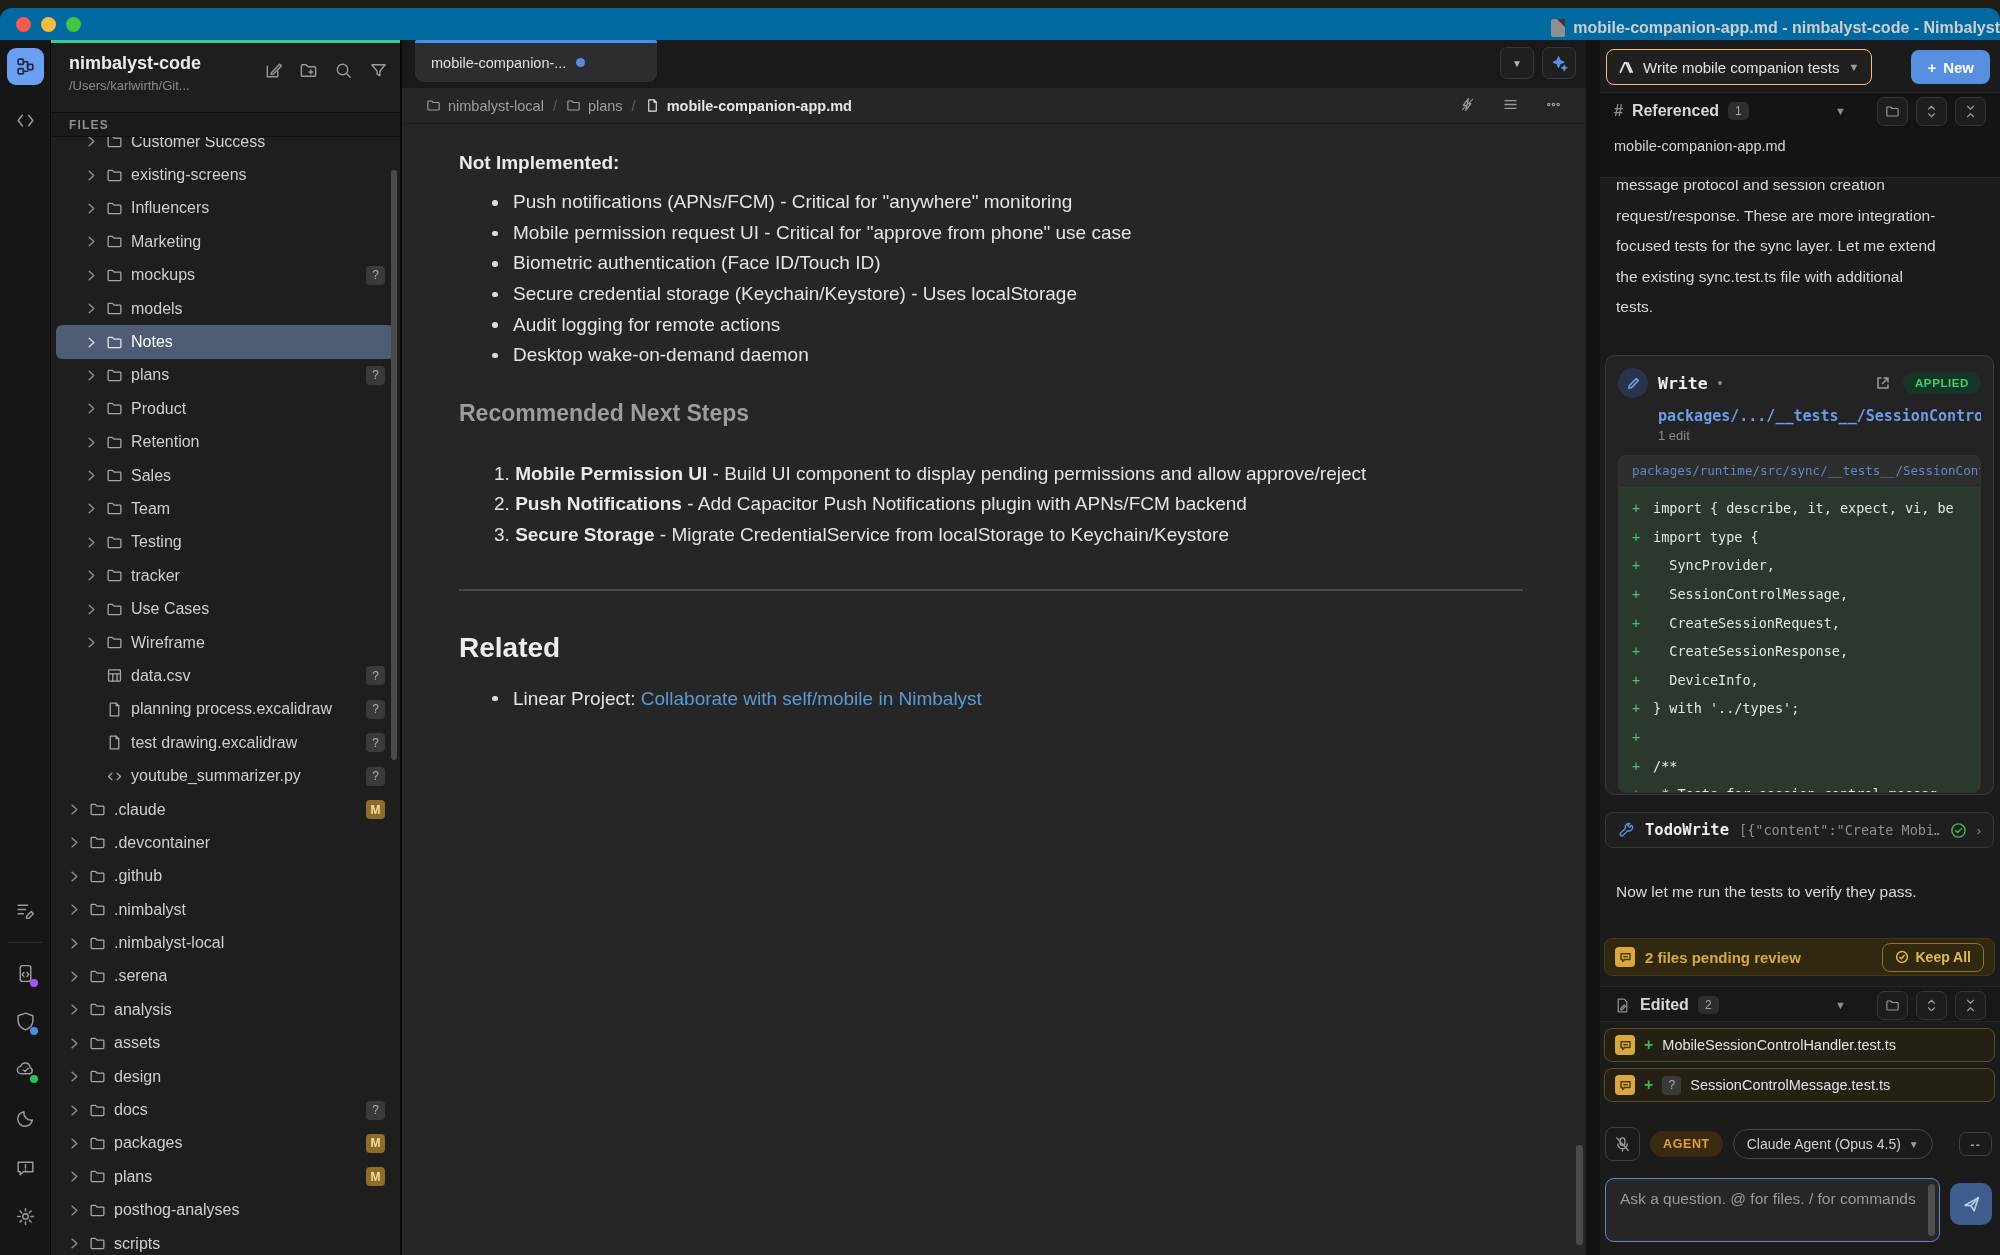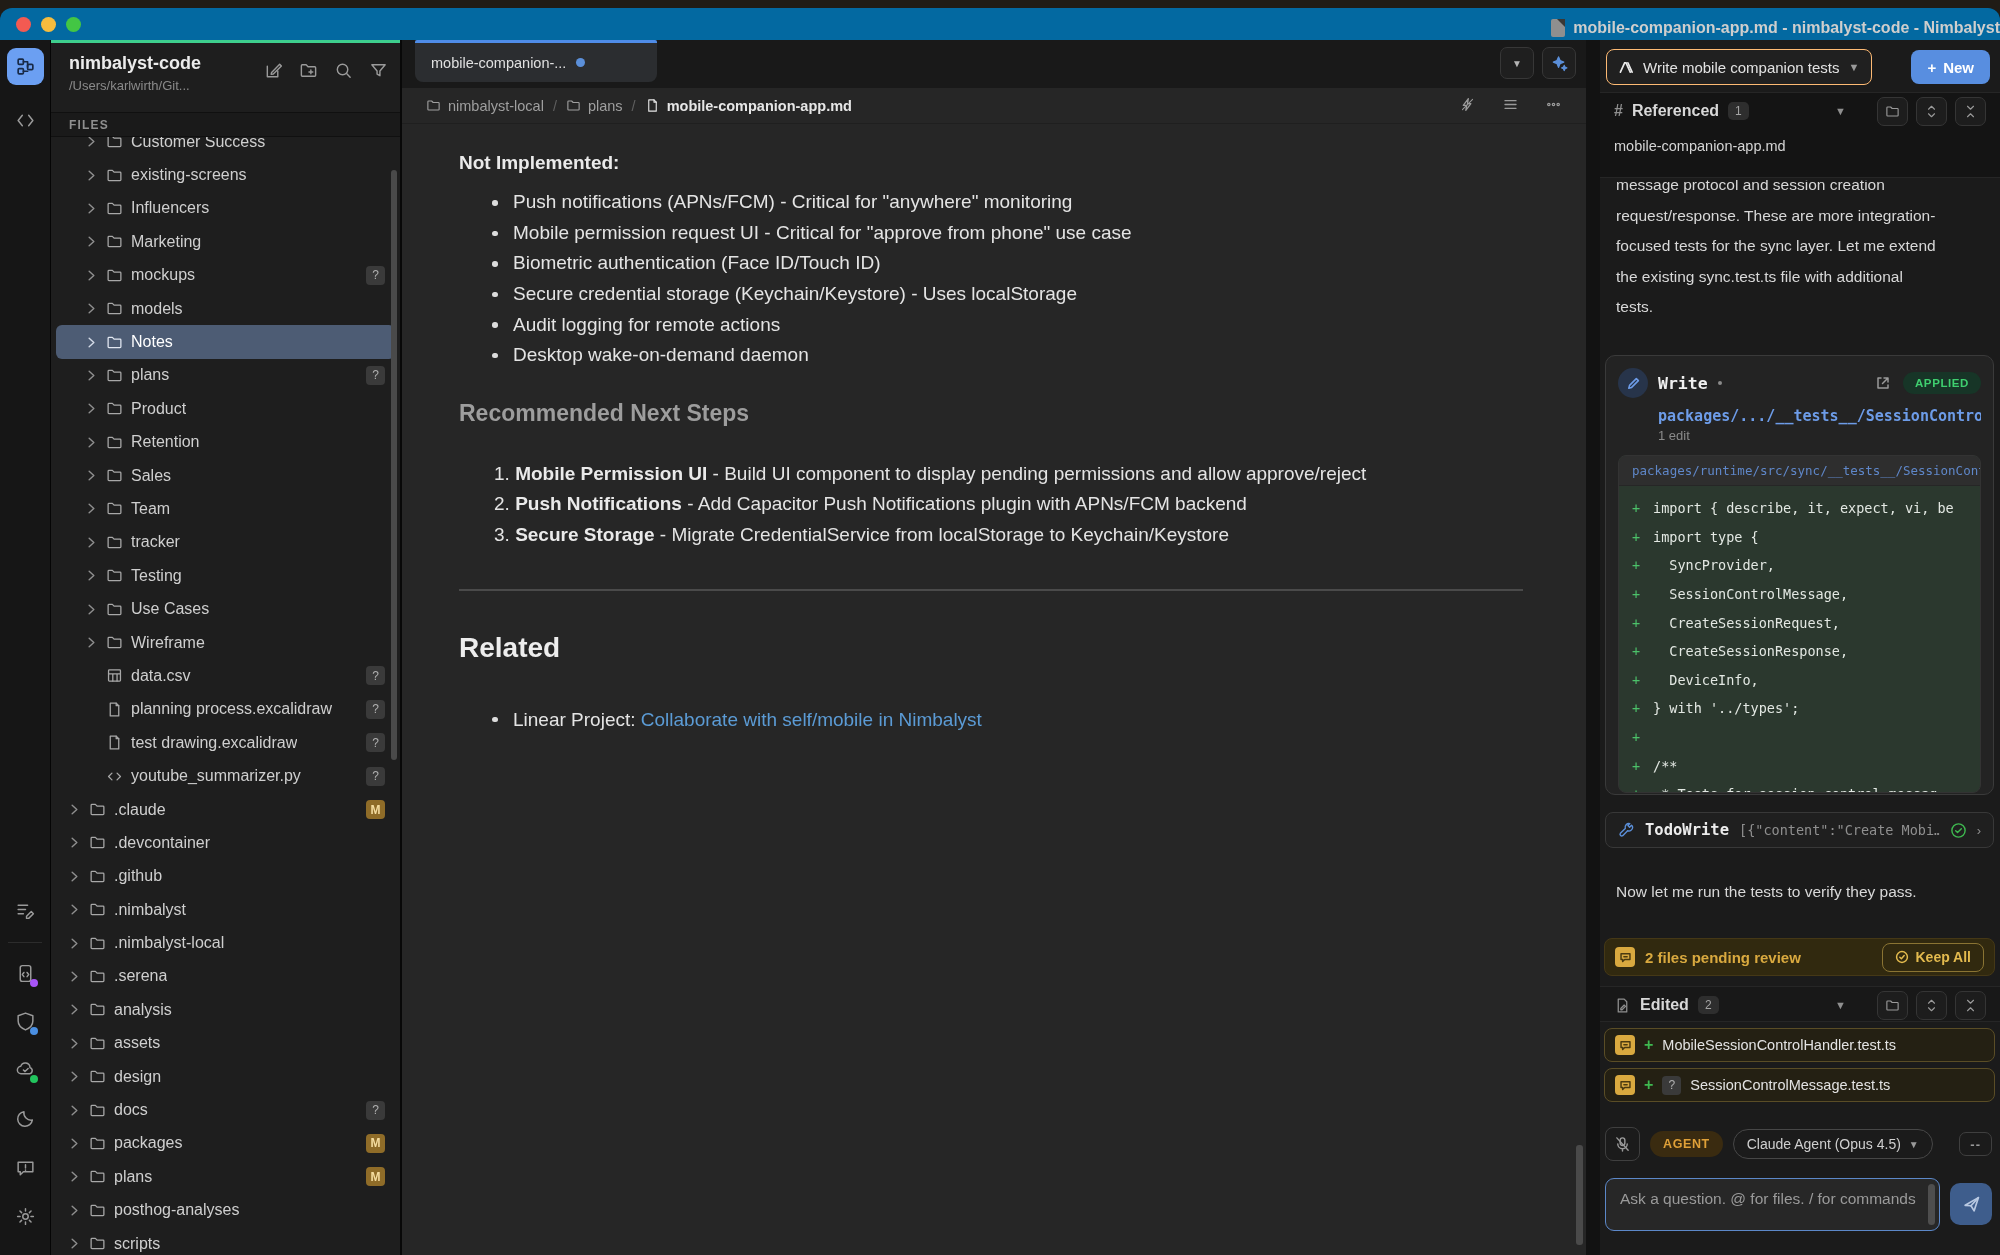--- a/index.html
+++ b/index.html
@@ -77,21 +77,21 @@
   .doc-h-bold { font-weight:bold; color:#eaeaea; }
   .doc-bullets { list-style:none; margin-top:13px; }
   .doc-bullets li { height:30.6px; display:flex; align-items:center; padding-left:33px; position:relative; }
   .doc-bullets li::before { content:""; position:absolute; left:33px; top:13px; width:5.5px; height:5.5px; border-radius:50%; background:#dcdcdc; }
   .doc-bullets li span { padding-left:21px; }
   .h2-gray { margin-top:29px; color:#9d9d9d; font-weight:bold; font-size:23px; }
   .doc-steps { list-style:none; margin-top:32px; }
   .doc-steps li { height:30.6px; display:flex; align-items:center; padding-left:35px; white-space:pre; }
   .hr { margin-top:39px; height:1.5px; background:#4a4a4a; }
   .h1-related { margin-top:41px; color:#ededed; font-weight:bold; font-size:28px; }
-  .rel-li { margin-top:45px; display:flex; align-items:flex-start; padding-left:33px; position:relative; }
+  .rel-li { margin-top:24px; display:flex; align-items:flex-start; padding-left:33px; position:relative; }
   .rel-li::before { content:""; position:absolute; left:33px; top:8px; width:5.5px; height:5.5px; border-radius:50%; background:#dcdcdc; }
   .rel-li > span { padding-left:21px; }
   .doc-link { color:#5b9bd5; }
   .ed-scroll { position:absolute; right:3px; width:7px; top:1105px; height:100px; background:#4a4a4a; border-radius:3px; }
 
   .gap { width:14px; background:#121212; flex:none; }
 
   
   .rpanel { flex:1; position:relative; background:#1b1b1b; font-size:15.5px; color:#d8d8d8; overflow:hidden; }
   .r-top { position:absolute; top:6px; left:6px; right:10px; height:42px; display:flex; align-items:center; }
@@ -152,21 +152,21 @@
   .qbadge { width:19px; height:19px; border-radius:4px; background:#3a3a3a; color:#b0b0b0; font-size:12px; display:flex; align-items:center; justify-content:center; }
 
   .agentbar { position:absolute; top:1086px; left:5px; right:8px; height:36px; display:flex; align-items:center; gap:10px; }
   .mic-btn { width:35px; height:34px; border:1px solid #3f3f3f; border-radius:8px; display:flex; align-items:center; justify-content:center; color:#9a9a9a; }
   .mic-btn svg{ width:17px; height:17px; stroke:currentColor; fill:none; stroke-width:1.5; stroke-linecap:round; stroke-linejoin:round; }
   .agent-pill { height:26px; background:#3a2b10; color:#dfa038; font-size:12.5px; font-weight:bold; letter-spacing:.6px; border-radius:999px; display:flex; align-items:center; padding:0 13px; }
   .model-pill { height:30px; border:1px solid #474747; border-radius:999px; color:#cfcfcf; font-size:14px; display:flex; align-items:center; gap:8px; padding:0 13px; }
   .model-chev { color:#9a9a9a; font-size:10px; }
   .more-btn { margin-left:auto; height:24px; border:1px solid #3f3f3f; border-radius:7px; color:#9a9a9a; font-size:13px; font-weight:bold; display:flex; align-items:center; padding:0 10px; letter-spacing:1px; }
 
-  .composer { position:absolute; top:1138px; left:5px; right:8px; height:53px; display:flex; gap:10px; }
+  .composer { position:absolute; top:1138px; left:5px; right:8px; height:64px; display:flex; gap:10px; }
   .cmp-input { flex:1; position:relative; border:1.5px solid #5c88c9; background:#272727; border-radius:9px; padding:9px 20px 0 14px; color:#9a9a9a; font-size:15.5px; line-height:22px; }
   .cmp-scroll { position:absolute; right:4px; top:5px; bottom:5px; width:7px; background:#4e4e4e; border-radius:4px; }
   .send-btn { width:42px; height:42px; margin-top:5px; background:#3e5d8c; border-radius:10px; display:flex; align-items:center; justify-content:center; flex:none; }
   .send-btn svg{ width:19px; height:19px; stroke:#b9c9e2; fill:none; stroke-width:1.6; stroke-linecap:round; stroke-linejoin:round; }
 </style>
 </head>
 <body>
 
 <div class="stage">
 <div class="window">
@@ -433,34 +433,34 @@
                 <span class="tchev">
                   <svg viewBox="0 0 16 16">
                     <path d="M5.5 3.5L10.5 8l-5 4.5"></path>
                   </svg>
                 </span>
                 <span class="ticon">
                   <svg viewBox="0 0 20 20">
                     <path d="M2.5 5a1 1 0 011-1h4l2 2h7a1 1 0 011 1v8a1 1 0 01-1 1h-13a1 1 0 01-1-1z"></path>
                   </svg>
                 </span>
+                <span class="tlabel">Testing</span>
+              </div>
+              <div class="trow lvl1">
+                <span class="tchev">
+                  <svg viewBox="0 0 16 16">
+                    <path d="M5.5 3.5L10.5 8l-5 4.5"></path>
+                  </svg>
+                </span>
+                <span class="ticon">
+                  <svg viewBox="0 0 20 20">
+                    <path d="M2.5 5a1 1 0 011-1h4l2 2h7a1 1 0 011 1v8a1 1 0 01-1 1h-13a1 1 0 01-1-1z"></path>
+                  </svg>
+                </span>
                 <span class="tlabel">tracker</span>
-              </div>
-              <div class="trow lvl1">
-                <span class="tchev">
-                  <svg viewBox="0 0 16 16">
-                    <path d="M5.5 3.5L10.5 8l-5 4.5"></path>
-                  </svg>
-                </span>
-                <span class="ticon">
-                  <svg viewBox="0 0 20 20">
-                    <path d="M2.5 5a1 1 0 011-1h4l2 2h7a1 1 0 011 1v8a1 1 0 01-1 1h-13a1 1 0 01-1-1z"></path>
-                  </svg>
-                </span>
-                <span class="tlabel">Testing</span>
               </div>
               <div class="trow lvl1">
                 <span class="tchev">
                   <svg viewBox="0 0 16 16">
                     <path d="M5.5 3.5L10.5 8l-5 4.5"></path>
                   </svg>
                 </span>
                 <span class="ticon">
                   <svg viewBox="0 0 20 20">
                     <path d="M2.5 5a1 1 0 011-1h4l2 2h7a1 1 0 011 1v8a1 1 0 01-1 1h-13a1 1 0 01-1-1z"></path>

